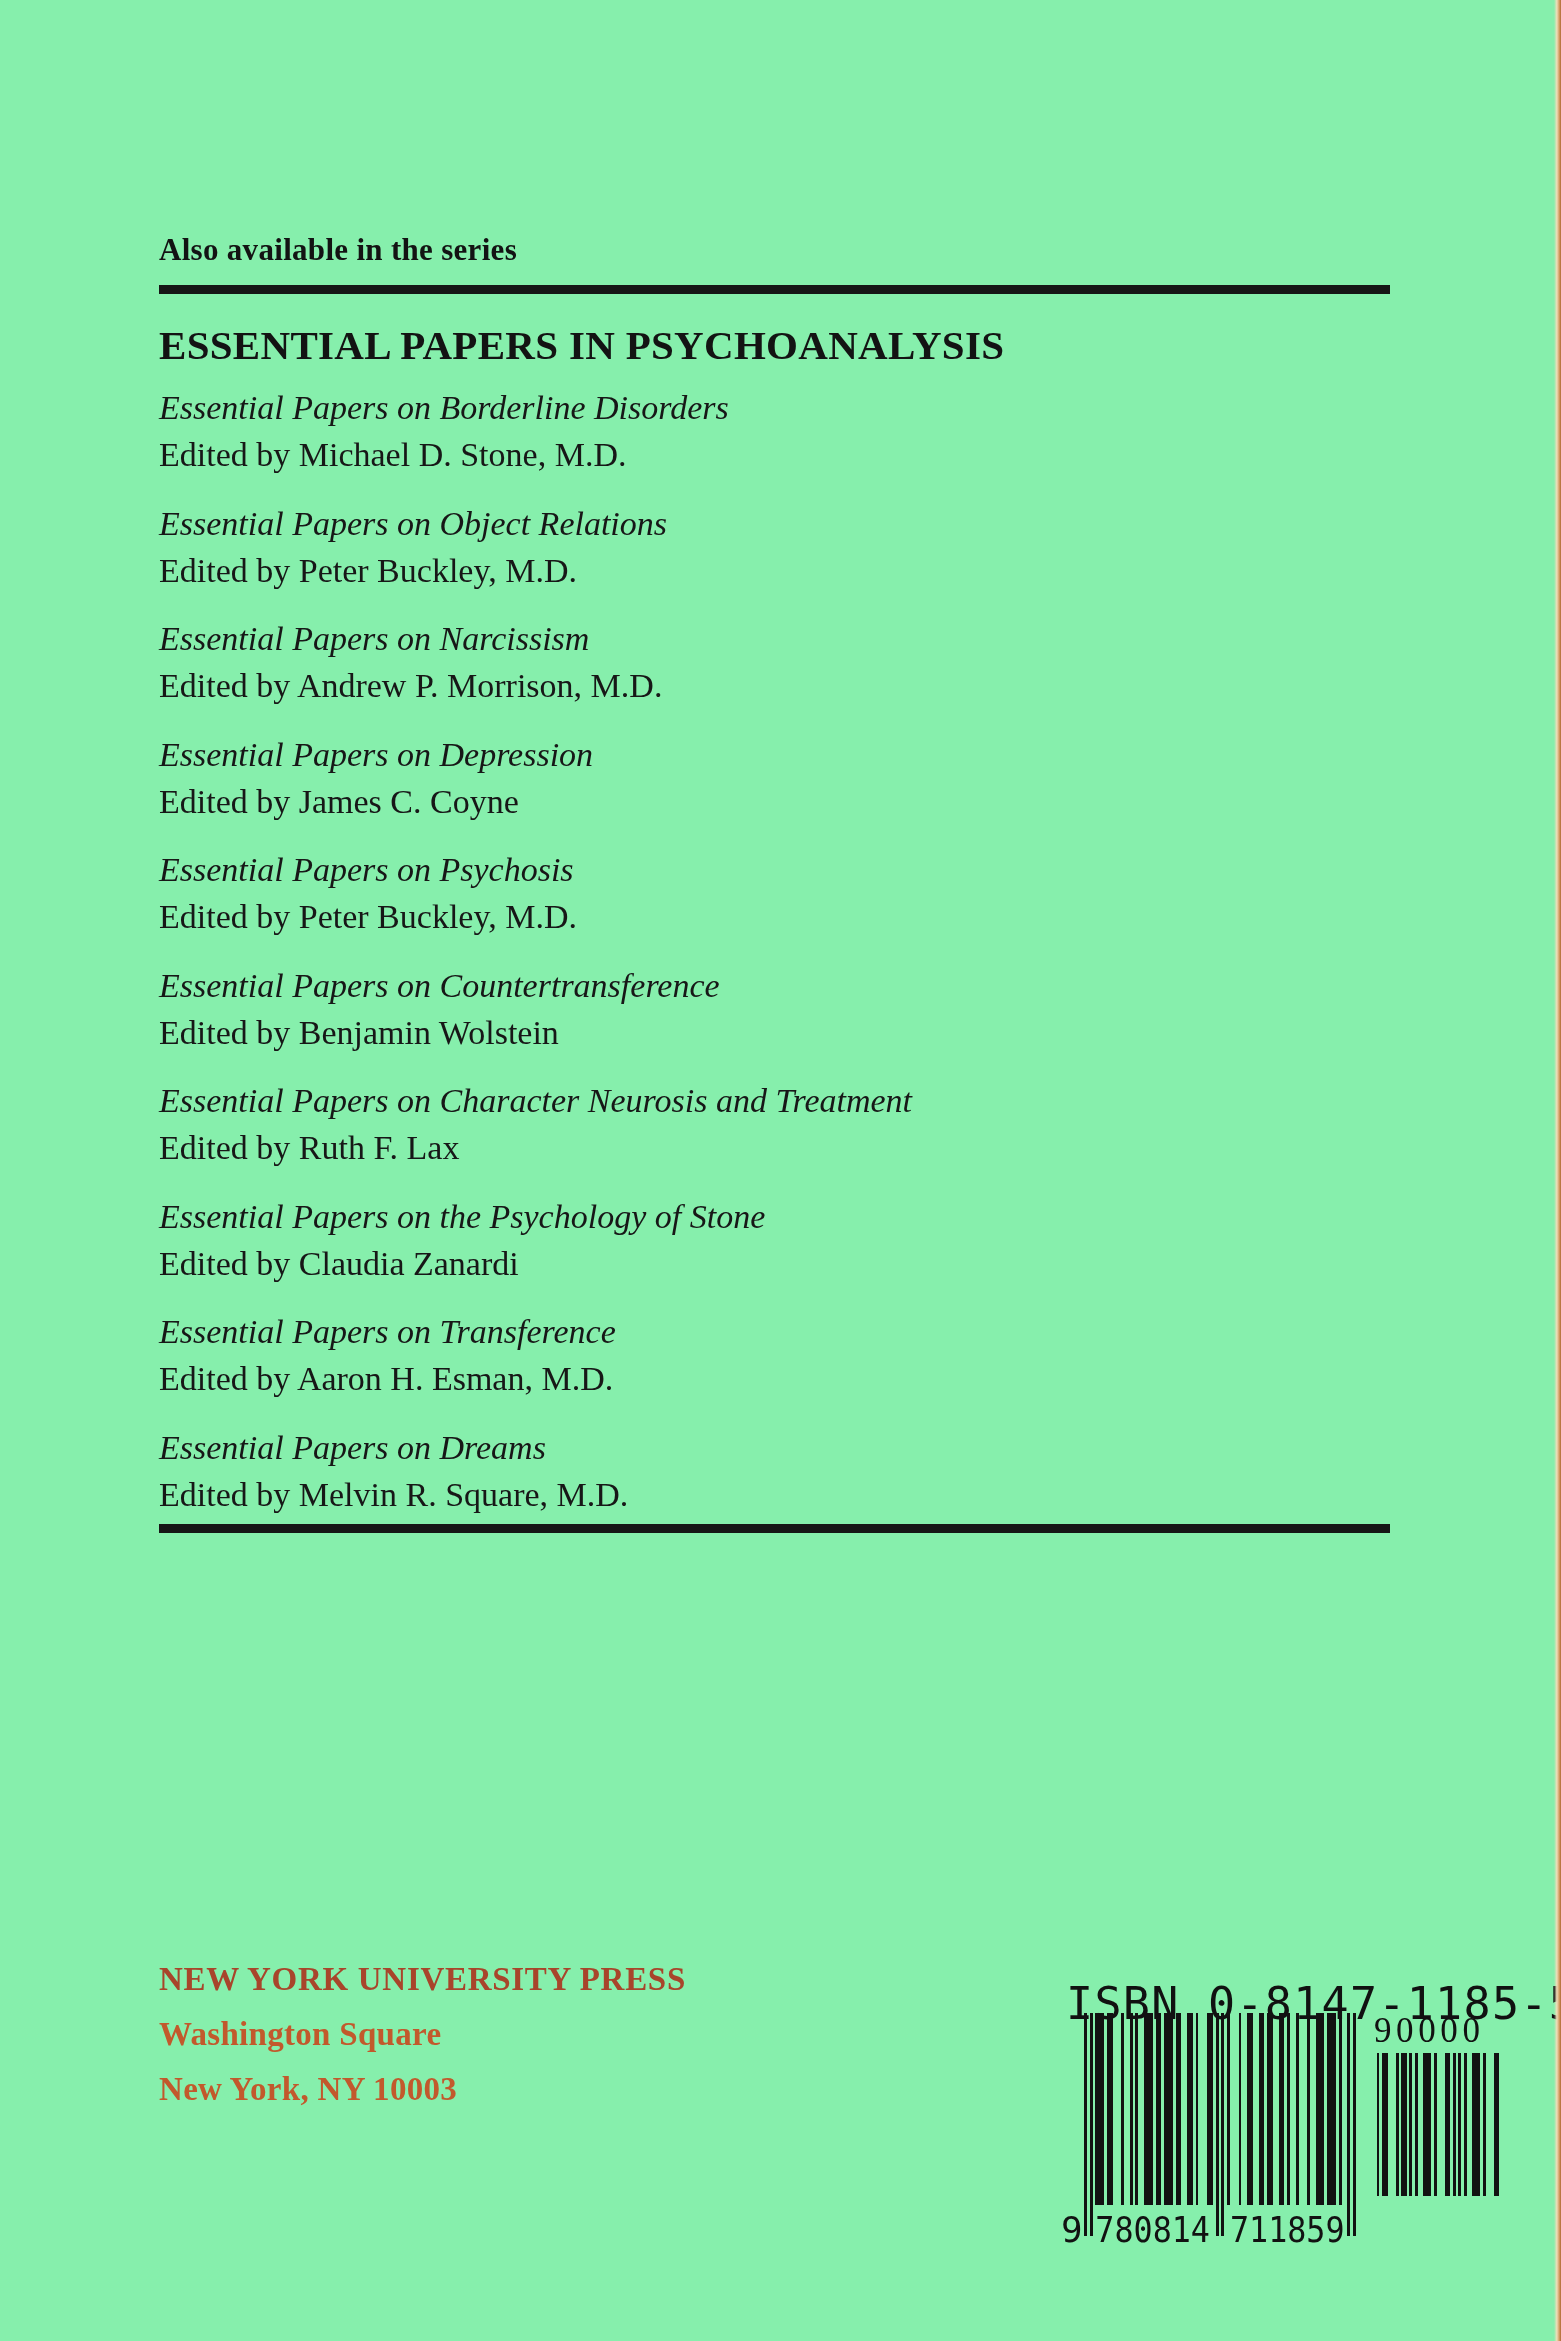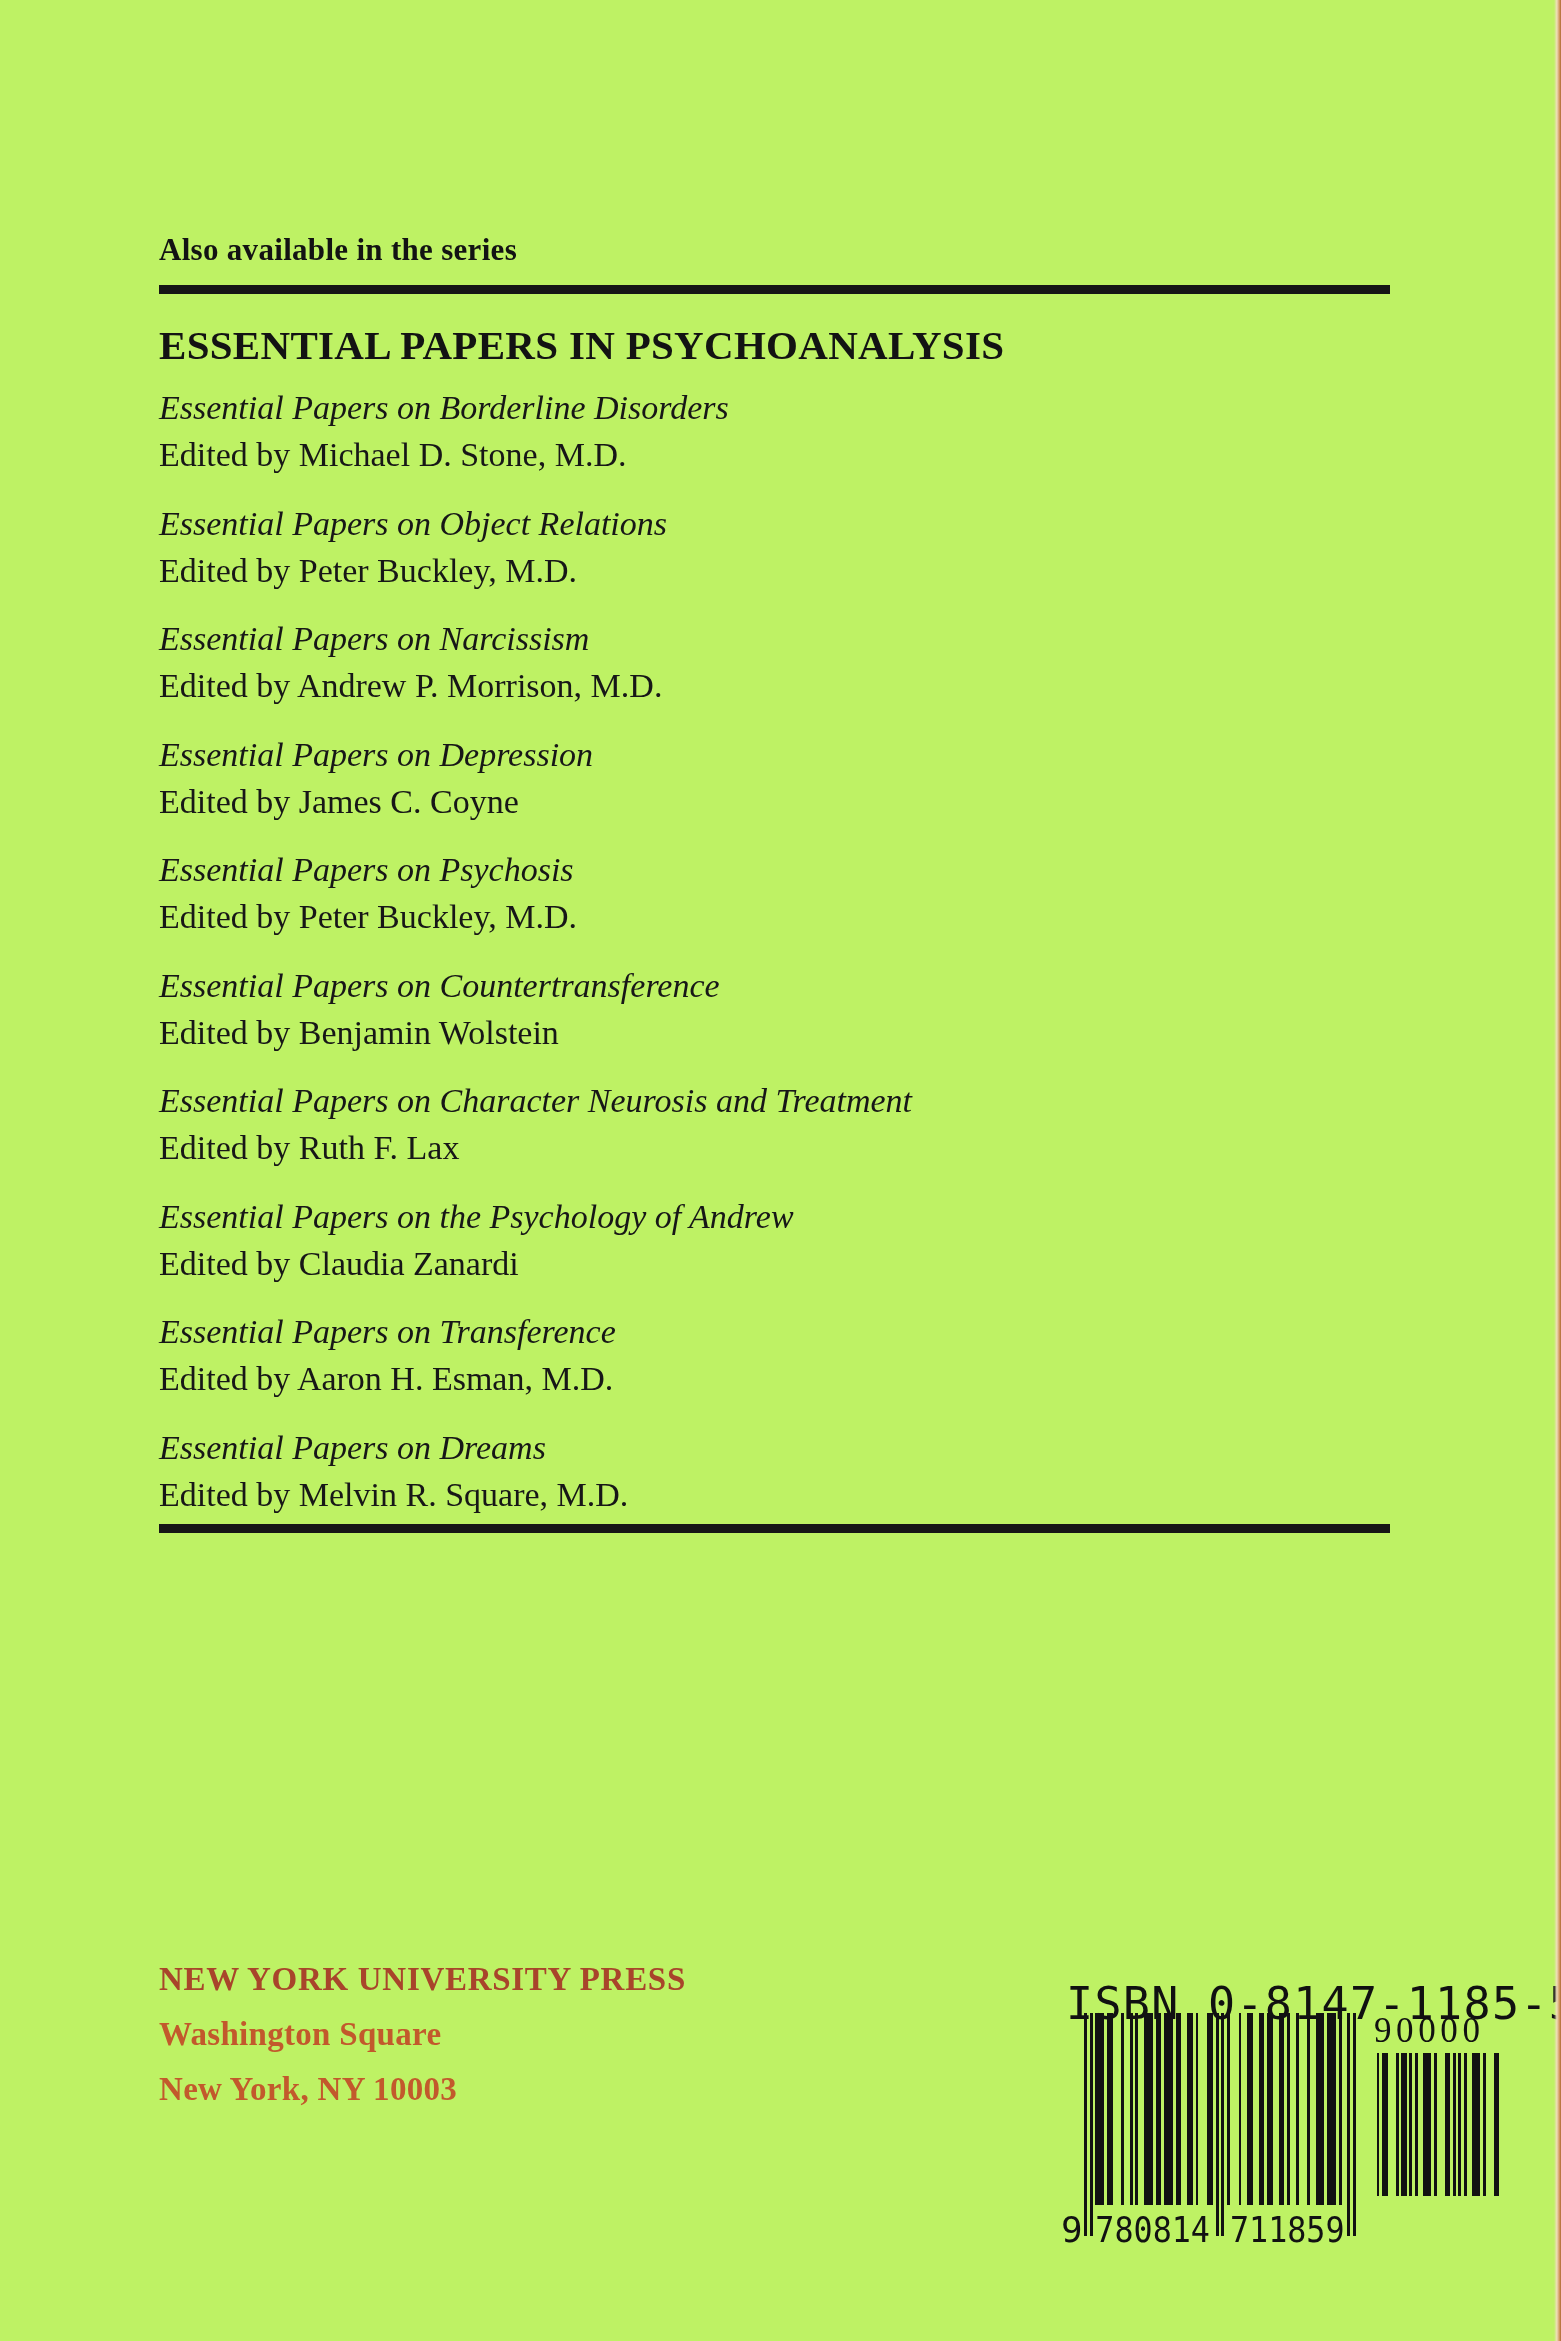--- a/index.html
+++ b/index.html
@@ -1,19 +1,19 @@
 <!DOCTYPE html>
 <html style="--pub-name-color: #a8452b; --pub-addr-color: #c2592c;font-size:10.4px"><head>
 <meta charset="utf-8">
 <style>
   html,body{margin:0;padding:0;background:#e9e9e9;}
   .page{
     position:relative;
     width:1562px;height:2342px;
-    background:#bef264;
+    background:#86efac;
     overflow:hidden;
     font-family:"Liberation Serif", serif;
     color:#151515;
   }
   .heading{
     position:absolute;left:159px;top:232px;
     font-weight:700;font-size:31px;letter-spacing:0.3px;
     color:#131313;
   }
   .rule{position:absolute;left:159px;width:1231px;background:#161616;}
@@ -98,21 +98,21 @@
     </div>
     <div class="book">
       <div class="book-title">Essential Papers on Countertransference</div>
       <div class="book-editor">Edited by Benjamin Wolstein</div>
     </div>
     <div class="book">
       <div class="book-title">Essential Papers on Character Neurosis and Treatment</div>
       <div class="book-editor">Edited by Ruth F. Lax</div>
     </div>
     <div class="book">
-      <div class="book-title">Essential Papers on the Psychology of Andrew</div>
+      <div class="book-title">Essential Papers on the Psychology of Stone</div>
       <div class="book-editor">Edited by Claudia Zanardi</div>
     </div>
     <div class="book">
       <div class="book-title">Essential Papers on Transference</div>
       <div class="book-editor">Edited by Aaron H. Esman, M.D.</div>
     </div>
     <div class="book">
       <div class="book-title">Essential Papers on Dreams</div>
       <div class="book-editor">Edited by Melvin R. Square, M.D.</div>
     </div>

